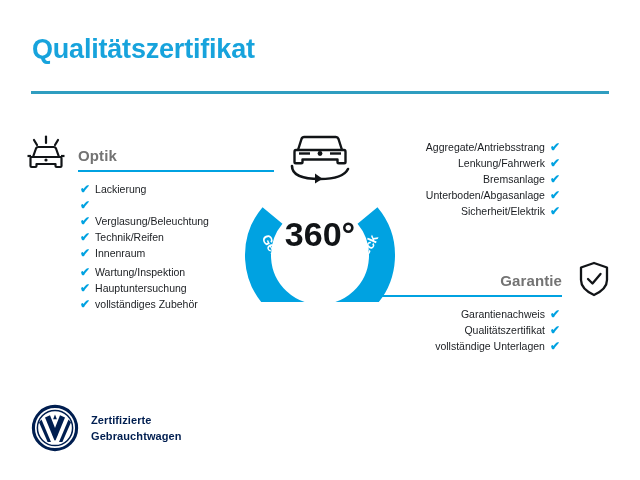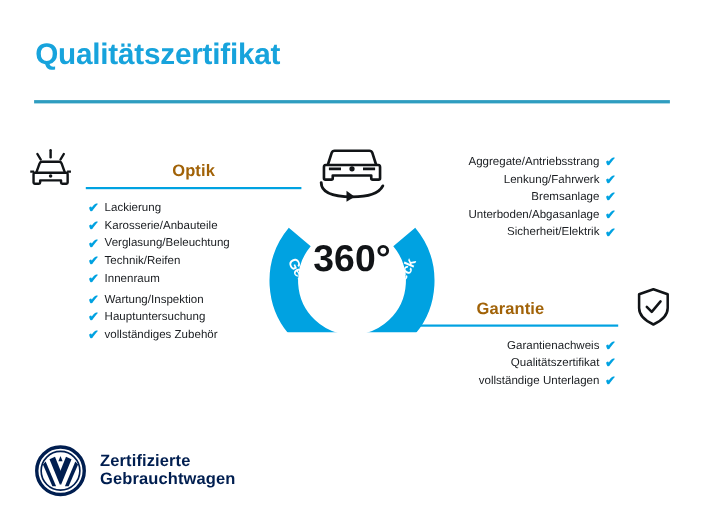--- a/index.html
+++ b/index.html
@@ -69,24 +69,23 @@
     padding-bottom: 2px;
   }
   .right .sec-title-wrap {
     padding-left: 0;
     padding-right: 10px;
     text-align: right;
   }
   .sec-title {
     font-size: 15px;
     font-weight: bold;
-    color: #a16207;
+    color: #737373;
     line-height: 18px;
     letter-spacing: 0.1px;
-    text-align: center;
   }
   .sec-rule {
     margin-top: 5px;
     height: 2px;
     background: #00a2e1;
     width: 100%;
   }
 
   
   .sec-list {
@@ -130,21 +129,21 @@
   .vw-footer {
     position: absolute;
     left: 31px;
     top: 404px;
     display: flex;
     align-items: center;
   }
   .vw-mark { width: 48px; height: 48px; flex: 0 0 48px; }
   .vw-text {
     margin-left: 12px;
-    font-size: 15px;
+    font-size: 11px;
     font-weight: bold;
     color: #001e50;
     line-height: 16px;
     letter-spacing: 0.1px;
   }
 </style>
 </head>
 <body>
 
 <div id="page">
@@ -175,21 +174,20 @@
         <div class="sec-rule"></div>
       </div>
     </div>
     <ul class="sec-list">
       <li>
           <span class="check">✔</span>
           <span>Lackierung</span>
         </li>
       <li>
           <span class="check">✔</span>
-          <span>Karosserie/Anbauteile</span>
         </li>
       <li>
           <span class="check">✔</span>
           <span>Verglasung/Beleuchtung</span>
         </li>
       <li>
           <span class="check">✔</span>
           <span>Technik/Reifen</span>
         </li>
       <li>

